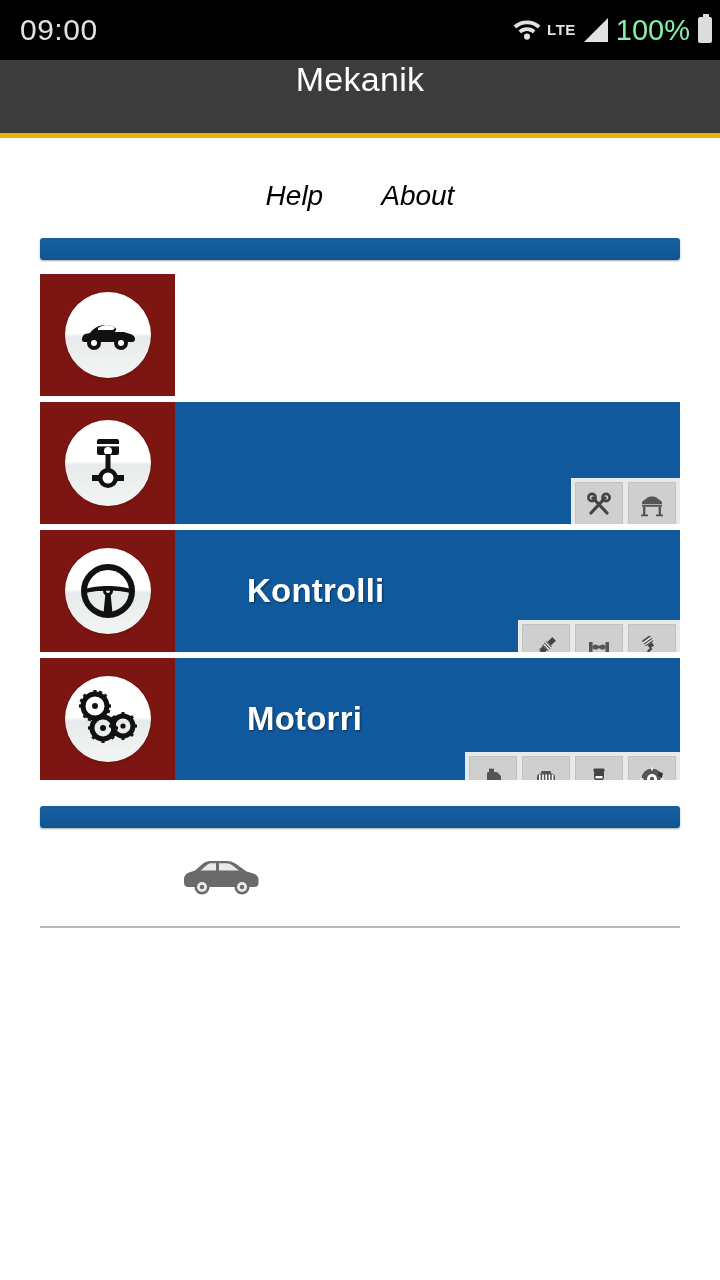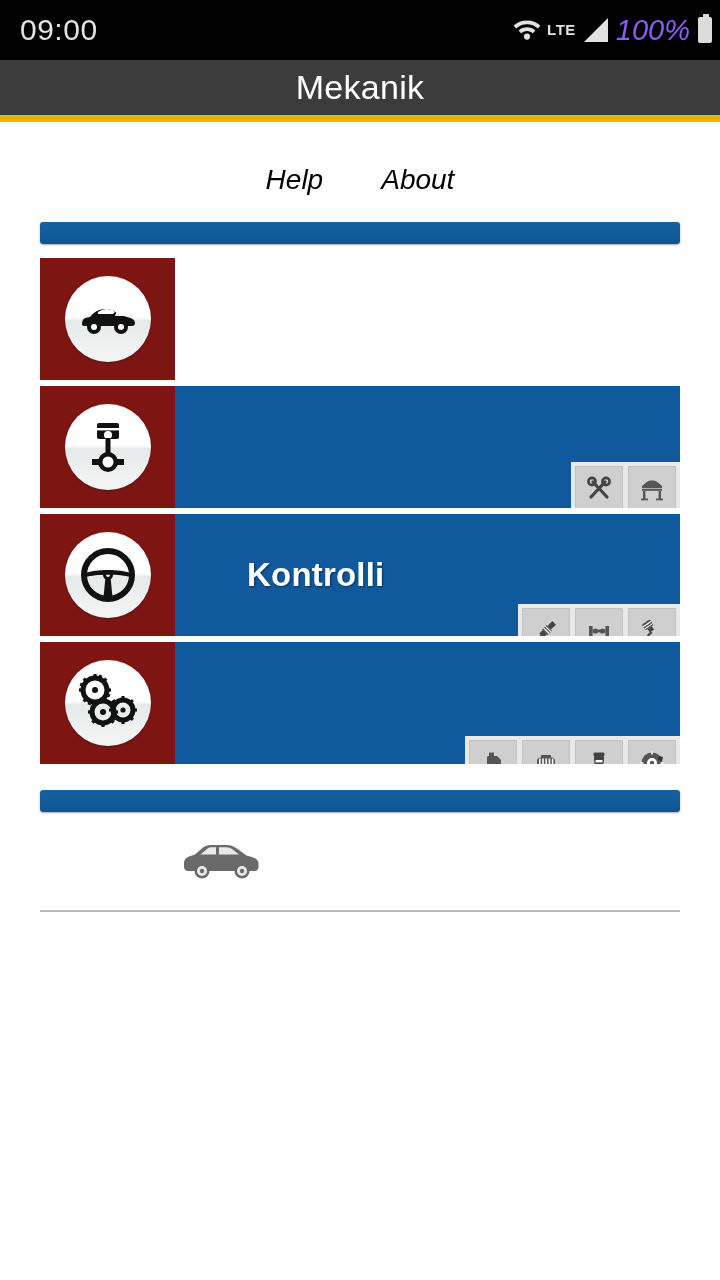--- a/index.html
+++ b/index.html
@@ -12,35 +12,35 @@
 
   
   .statusbar{
     height:60px; background:#000000; color:#e8e8e8;
     display:flex; align-items:center; justify-content:space-between;
     padding:0 8px 0 20px;
   }
   .sb-clock{ font-size:30px; letter-spacing:.5px; color:#e2e2e2; }
   .sb-right{ display:flex; align-items:center; gap:8px;justify-content:center; }
   .sb-lte{ font-size:15px; font-weight:bold; color:#e2e2e2; letter-spacing:.5px; margin-left:-4px; align-self:flex-start; margin-top:7px;}
-  .sb-pct{ font-size:29px; color:#8b5cf6;font-style:italic; }
+  .sb-pct{ font-size:29px; color:#86efac; }
   .sb-batt{
     width:14px; height:26px; border:2px solid #dcdcdc; border-radius:2px;
     background:#dcdcdc; position:relative;
   }
   .sb-batt:before{
     content:""; position:absolute; top:-5px; left:3px; width:6px; height:3px; background:#dcdcdc;
   }
   .sb-signal{ width:0; height:0; border-left:24px solid transparent; border-bottom:24px solid #e2e2e2; }
 
   
   .actionbar{
-    height:62px; background:#3c3c3c;
-    display:flex; align-items:center; justify-content:center;
-    border-bottom:7px solid #eab308;
+    height:78px; background:#3c3c3c;
+    display:flex; justify-content:center;
+    border-bottom:5px solid #eab308;
   }
   .actionbar .title{ color:#ffffff; font-size:34px; font-weight:normal; letter-spacing:.3px;}
 
   
   .content{ background:#ffffff; height:1256px; position:relative; }
 
   .linkrow{
     display:flex; justify-content:center; align-items:center;
     gap:58px; padding-top:42px; padding-bottom:22px;
   }
@@ -317,20 +317,21 @@
                     <rect x="-14" y="-1.5" width="5" height="3" transform="rotate(45)"></rect>
                     <rect x="9" y="-1.5" width="5" height="3" transform="rotate(45)"></rect>
                   </g>
                 </g>
               </g>
             </svg>
           </span>
         </div>
       </div>
       <div class="card-blue">
+        <div class="card-label">Motorri</div>
         <div class="actions">
           <div class="actbtn">
             <svg width="28" height="28" viewBox="0 0 28 28">
               <path d="M9 7h9l4 4v13a1.5 1.5 0 0 1-1.5 1.5H9.5A1.5 1.5 0 0 1 8 24V8.5C8 7.7 8.6 7 9 7z" fill="#555"></path>
               <rect x="10" y="3.6" width="5" height="3.4" fill="#555"></rect>
               <rect x="10.5" y="17" width="8" height="6" fill="#fff"></rect>
               <text x="14.5" y="22" font-size="6" fill="#555" text-anchor="middle" font-family="Liberation Sans, sans-serif">4</text>
             </svg>
           </div>
           <div class="actbtn">

